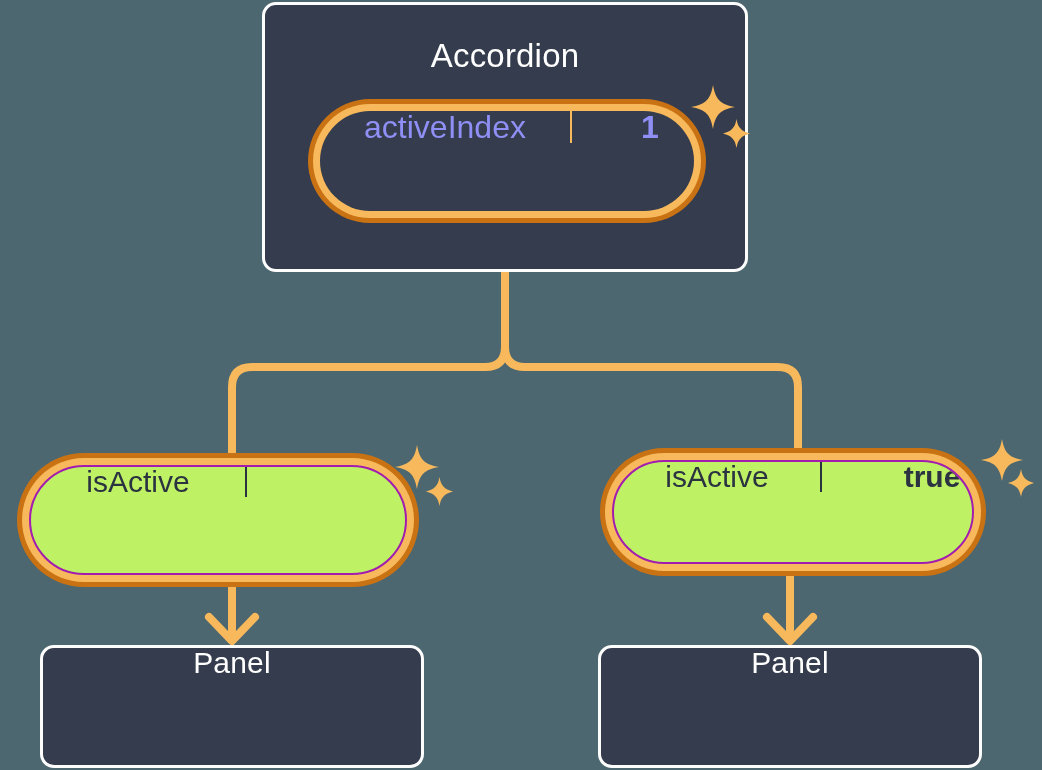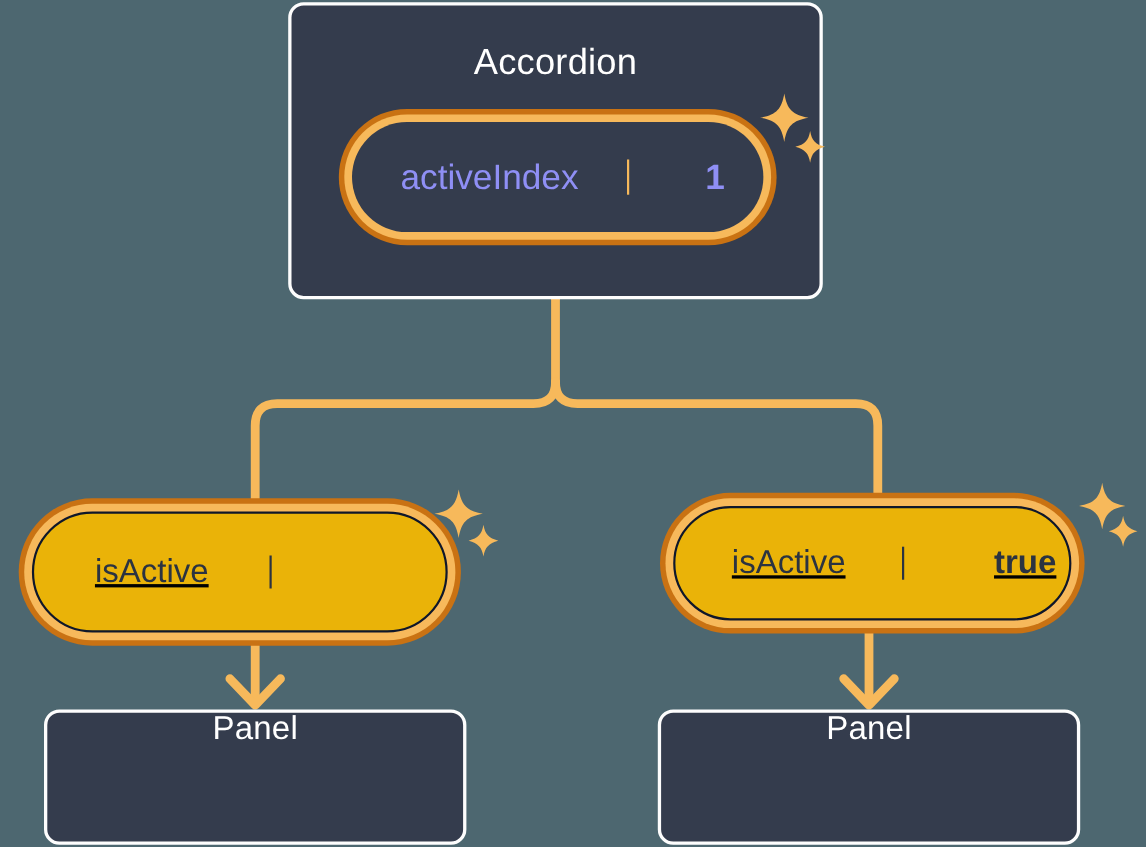--- a/index.html
+++ b/index.html
@@ -87,21 +87,21 @@
     border-radius: 999px;
     background: #f7b95b;
     padding: 7px;
     display: flex;
     flex: 1;
   }
   .pill-body {
     box-sizing: border-box;
     border-radius: 999px;
     display: flex;
-    align-items: center;
+    align-items: flex-start;
     flex: 1;
     overflow: hidden;
     gap: 34px;
   }
   .pill-key, .pill-val {
     display: flex;
     align-items: center;
     justify-content: center;
     white-space: nowrap;
     line-height: 1;
@@ -125,23 +125,22 @@
     font-size: 32px;
   }
   #state-pill-activeindex .pill-key {
     flex: 0 0 250px;
     border-right: 2px solid #f7b95b;
   }
   #state-pill-activeindex .pill-val { flex: 1; }
 
   
   .pill-purple .pill-body {
-    background: #eab308;
-    border: 2px solid #0f172a;
-    text-decoration: underline;
+    background: #bef264;
+    border: 2px solid #a21caf;
   }
   .pill-purple .pill-key,
   .pill-purple .pill-val {
     color: #2b3341;
     font-size: 30px;
   }
   .pill-purple .pill-val { font-weight: 700; }
 
   #state-pill-isactive-left {
     left: 17px;

